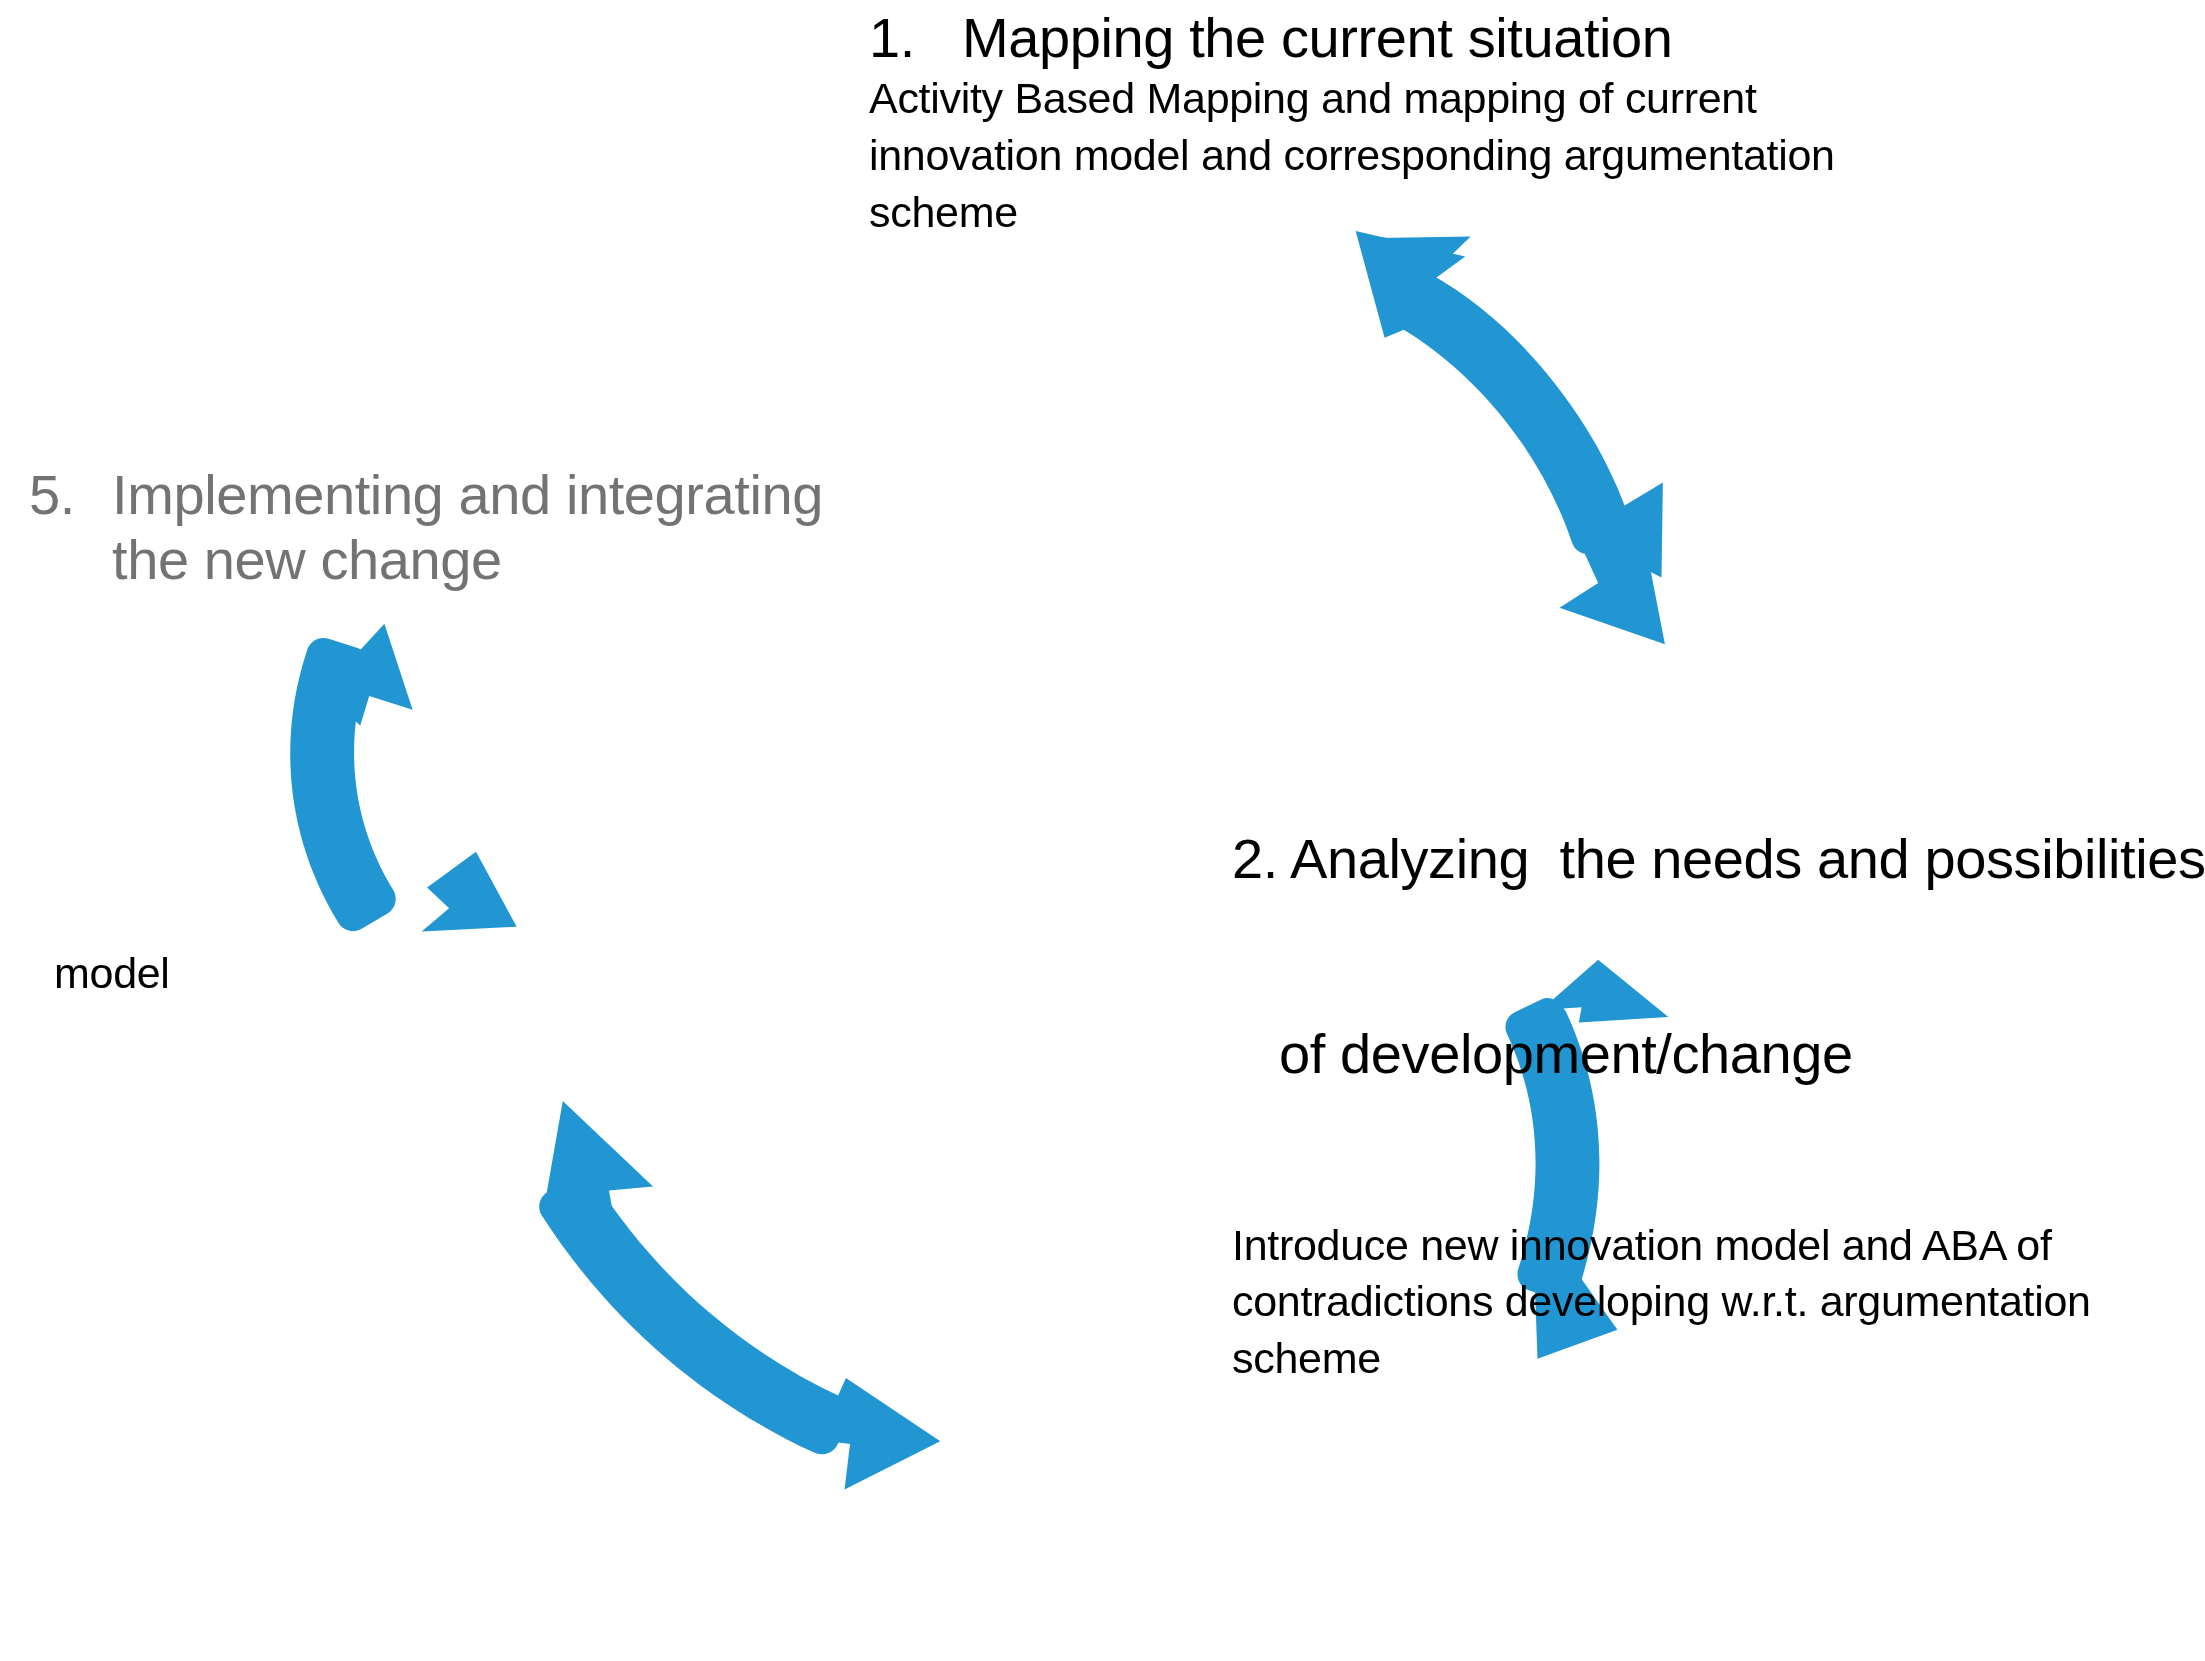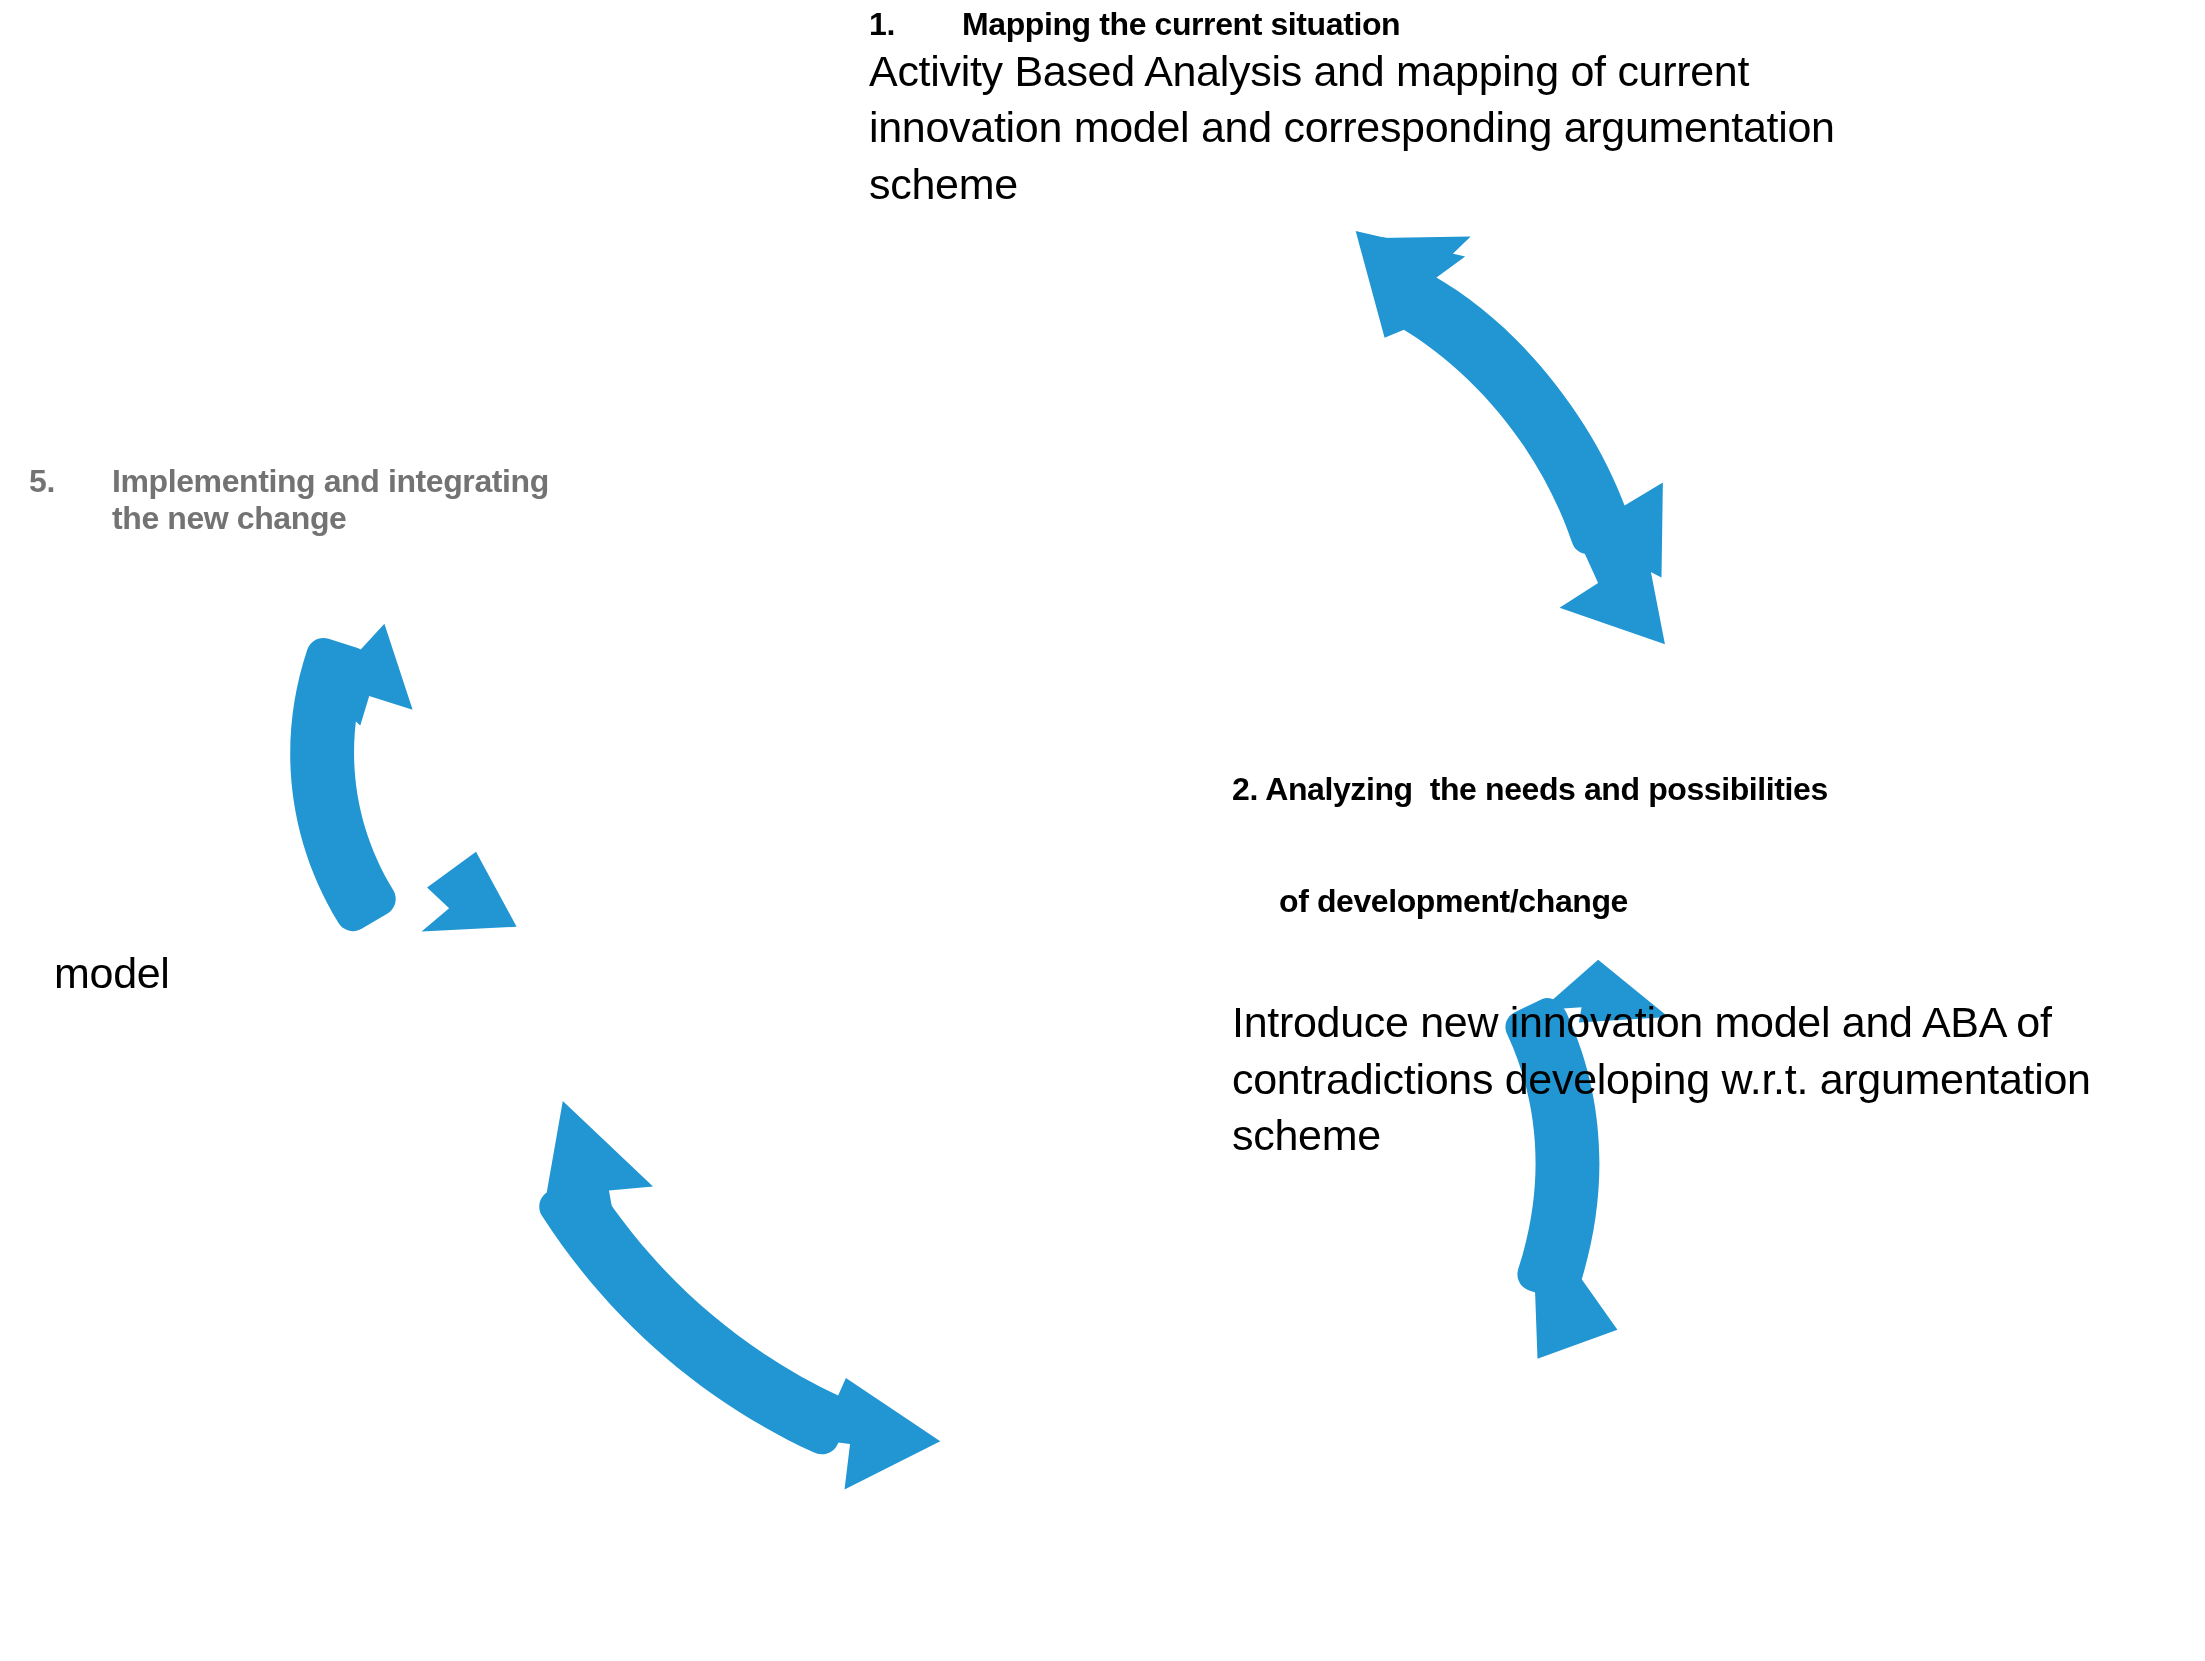--- a/index.html
+++ b/index.html
@@ -14,22 +14,22 @@
     background: #ffffff;
     overflow: hidden;
     font-family: "Liberation Sans", sans-serif;
     color: #000000;
   }
   .step {
     position: absolute;
     box-sizing: border-box;
   }
   .step-heading {
-    font-weight: bold;
-    font-size: 32px;
+    font-weight: normal;
+    font-size: 56px;
     line-height: 1.16;
     letter-spacing: -0.4px;
     white-space: pre;
   }
   .step-heading .num {
     display: inline-block;
   }
   .step-body {
     font-weight: normal;
     font-size: 43px;
@@ -154,21 +154,21 @@
 
       <path fill="#2196D3" d="M 558,905 L 599,1030 L 536,1010 L 523,1053 L 468,1003 Z"></path>
 
       <path fill="#2196D3" d="M 750,1345 L 612,1352 L 652,1318 L 620,1288 L 691,1236 Z"></path>
     </g>
   </svg>
 
   <div class="step" id="step-1">
     <div class="step-heading"><span class="num" style="display: inline-block;">1.</span><span style="display: inline;">Mapping the current situation</span></div>
     <div class="step-body">
-      <span style="display: block;">Activity Based Analysis and mapping of current</span>
+      <span style="display: block;">Activity Based Mapping and mapping of current</span>
       <span style="display: block;">innovation model and corresponding argumentation</span>
       <span style="display: block;">scheme</span>
     </div>
   </div>
 
   <div class="step" id="step-2">
     <div class="step-heading">
       <span style="display: block;">2. Analyzing  the needs and possibilities</span>
       <span class="hang" style="display: block;">of development/change</span>
     </div>

